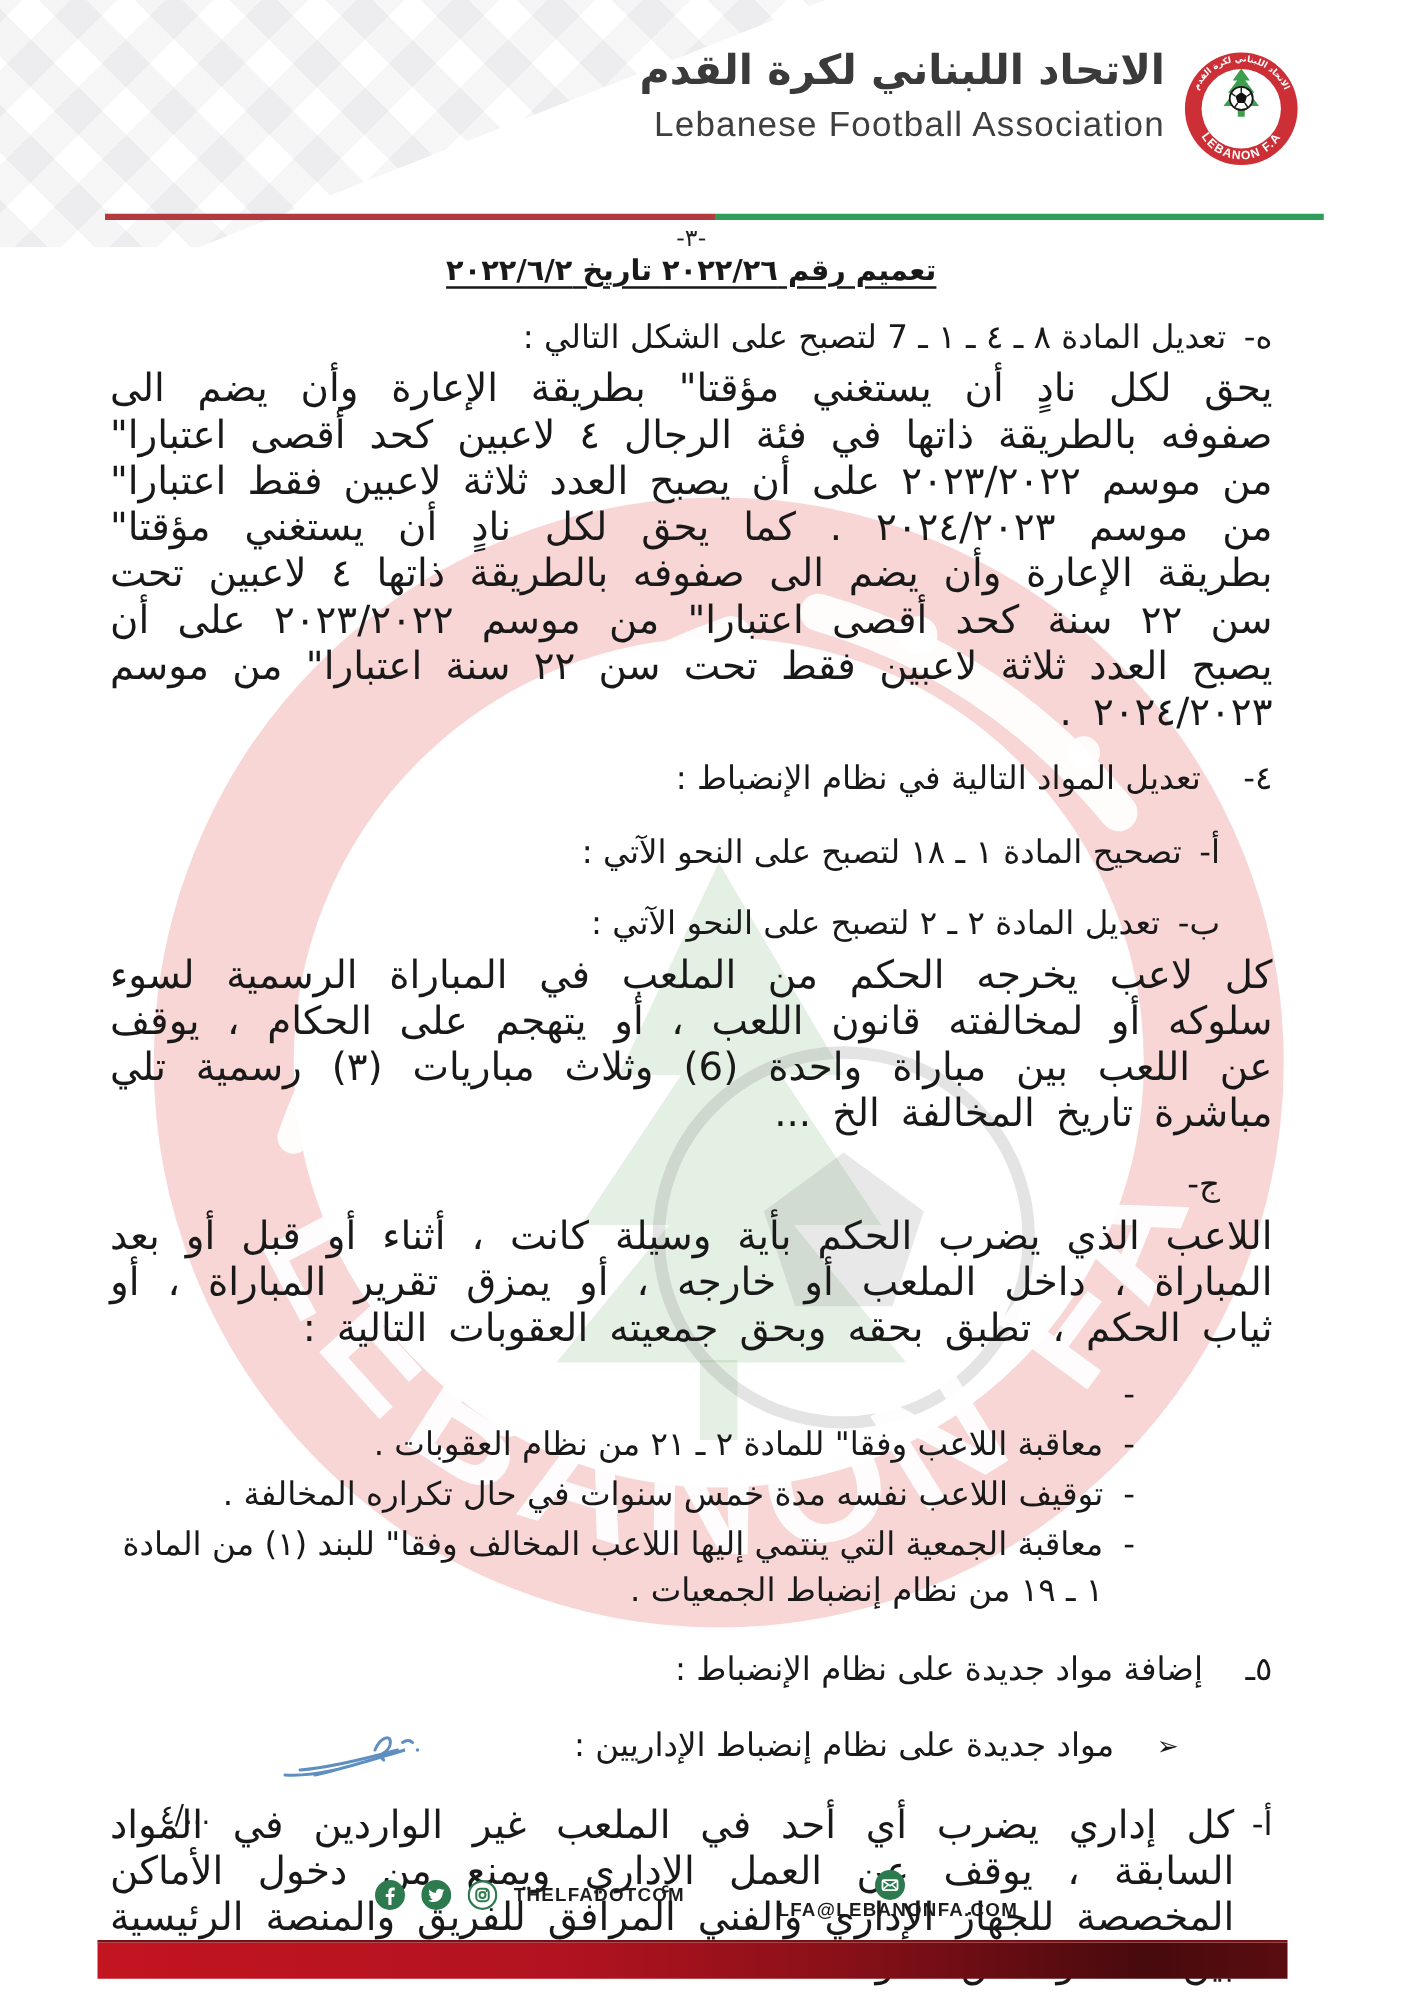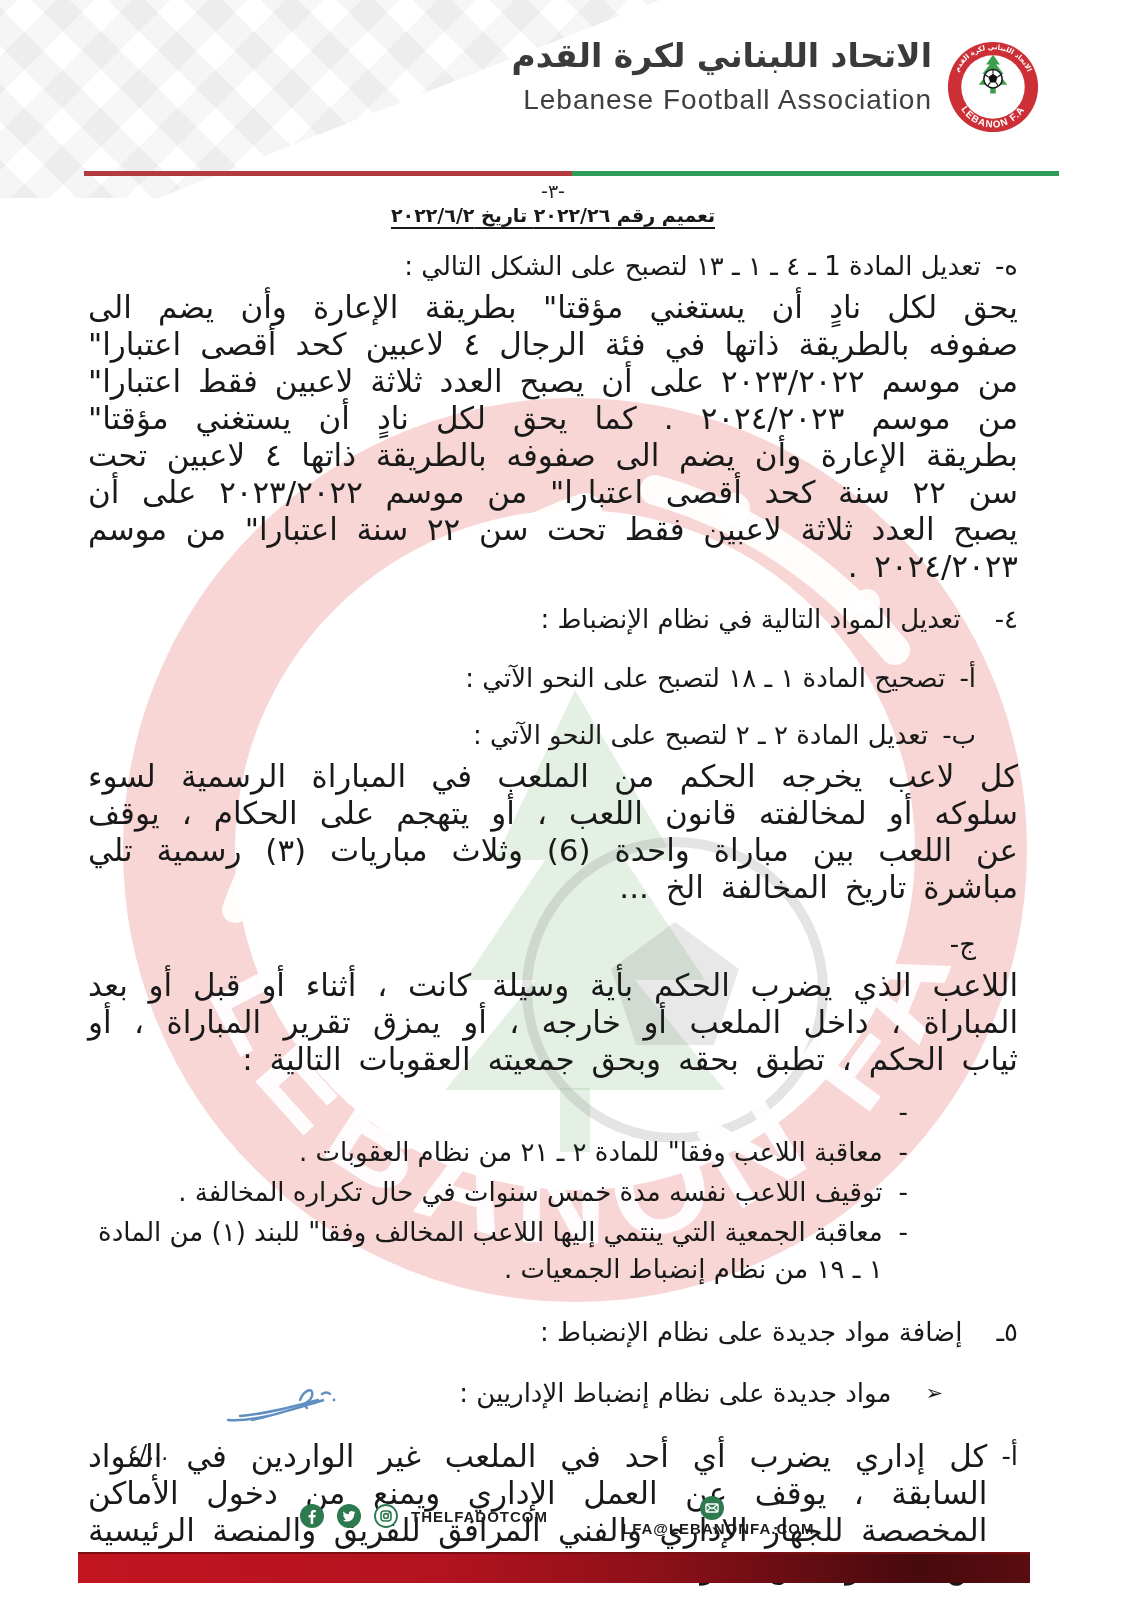--- a/index.html
+++ b/index.html
@@ -27,21 +27,21 @@
   .header-rule{position:absolute;left:84px;top:171px;width:975px;height:5px;display:flex;}
   .header-rule .red{width:488px;height:100%;background:#b23b40;}
   .header-rule .green{width:487px;height:100%;background:#2f9e5b;}
 
   
   .watermark{position:absolute;left:115px;top:390px;width:920px;height:920px;z-index:0;pointer-events:none;}
 
   
   .doc{position:absolute;left:88px;top:180px;width:930px;direction:rtl;z-index:2;}
   .pagenum{text-align:center;font-size:19px;color:#222;}
-  .subject{text-align:center;font-size:19px;font-weight:bold;margin-top:2px;}
+  .subject{text-align:center;font-size:23px;font-weight:bold;margin-top:2px;}
   .subject span{text-decoration:underline;text-decoration-thickness:2px;text-underline-offset:5px;}
 
   .row{display:flex;align-items:flex-start;font-size:26px;line-height:37px;}
   .row .marker{flex:0 0 auto;}
   .gap-sm{gap:14px;} .gap-md{gap:34px;}
   .ind-1{padding-right:42px;} .ind-2{padding-right:75px;}
   .para{font-size:31px;line-height:37px;word-spacing:7px;text-align:justify;margin:4px 0 0 0;}
   .htext{font-size:26px;}
   .mt-22{margin-top:22px;} .mt-16{margin-top:16px;} .mt-20{margin-top:20px;}
   .mt-26{margin-top:26px;} .mt-24{margin-top:24px;}
@@ -134,21 +134,21 @@
   </div>
 
   <div class="doc">
     <div class="pagenum">-٣-</div>
     <div class="subject">
       <span>تعميم رقم ٢٠٢٢/٢٦ تاريخ ٢٠٢٢/٦/٢</span>
     </div>
 
     <div class="row gap-sm mt-22">
       <span class="marker htext">ه-</span>
-      <span class="htext">تعديل المادة 1 ـ ٤ ـ ١ ـ ١٣ لتصبح على الشكل التالي :</span>
+      <span class="htext">تعديل المادة ٨ ـ ٤ ـ ١ ـ 7 لتصبح على الشكل التالي :</span>
     </div>
     <p class="para">يحق لكل نادٍ أن يستغني مؤقتا" بطريقة الإعارة وأن يضم الى صفوفه بالطريقة ذاتها في فئة الرجال ٤ لاعبين كحد أقصى اعتبارا" من موسم ٢٠٢٣/٢٠٢٢ على أن يصبح العدد ثلاثة لاعبين فقط اعتبارا" من موسم ٢٠٢٤/٢٠٢٣ . كما يحق لكل نادٍ أن يستغني مؤقتا" بطريقة الإعارة وأن يضم الى صفوفه بالطريقة ذاتها ٤ لاعبين تحت سن ٢٢ سنة كحد أقصى اعتبارا" من موسم ٢٠٢٣/٢٠٢٢ على أن يصبح العدد ثلاثة لاعبين فقط تحت سن ٢٢ سنة اعتبارا" من موسم ٢٠٢٤/٢٠٢٣ .</p>
 
     <div class="row gap-md mt-16">
       <span class="marker htext">٤-</span>
       <span class="htext">تعديل المواد التالية في نظام الإنضباط :</span>
     </div>
 
     <div class="row gap-sm mt-22 ind-1">
       <span class="marker htext">أ-</span>

